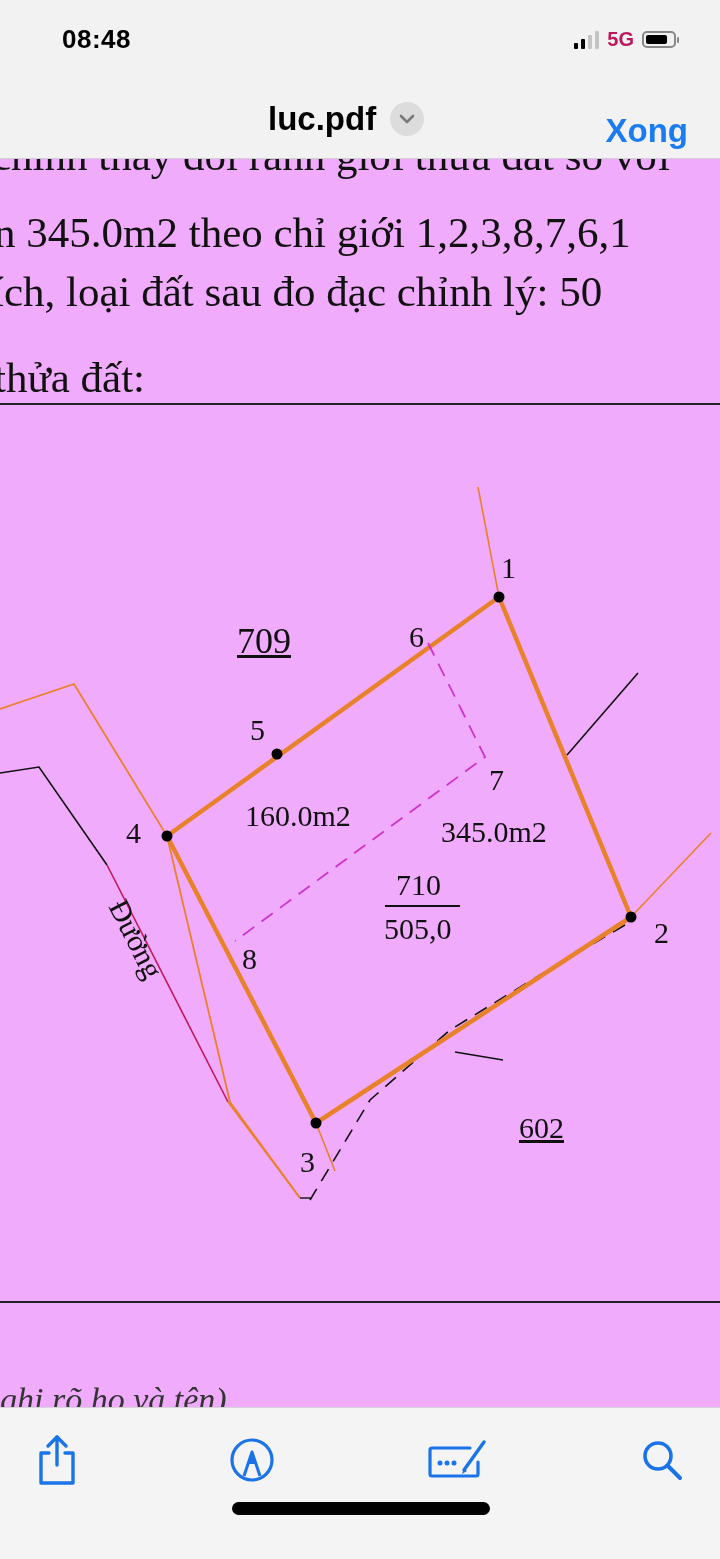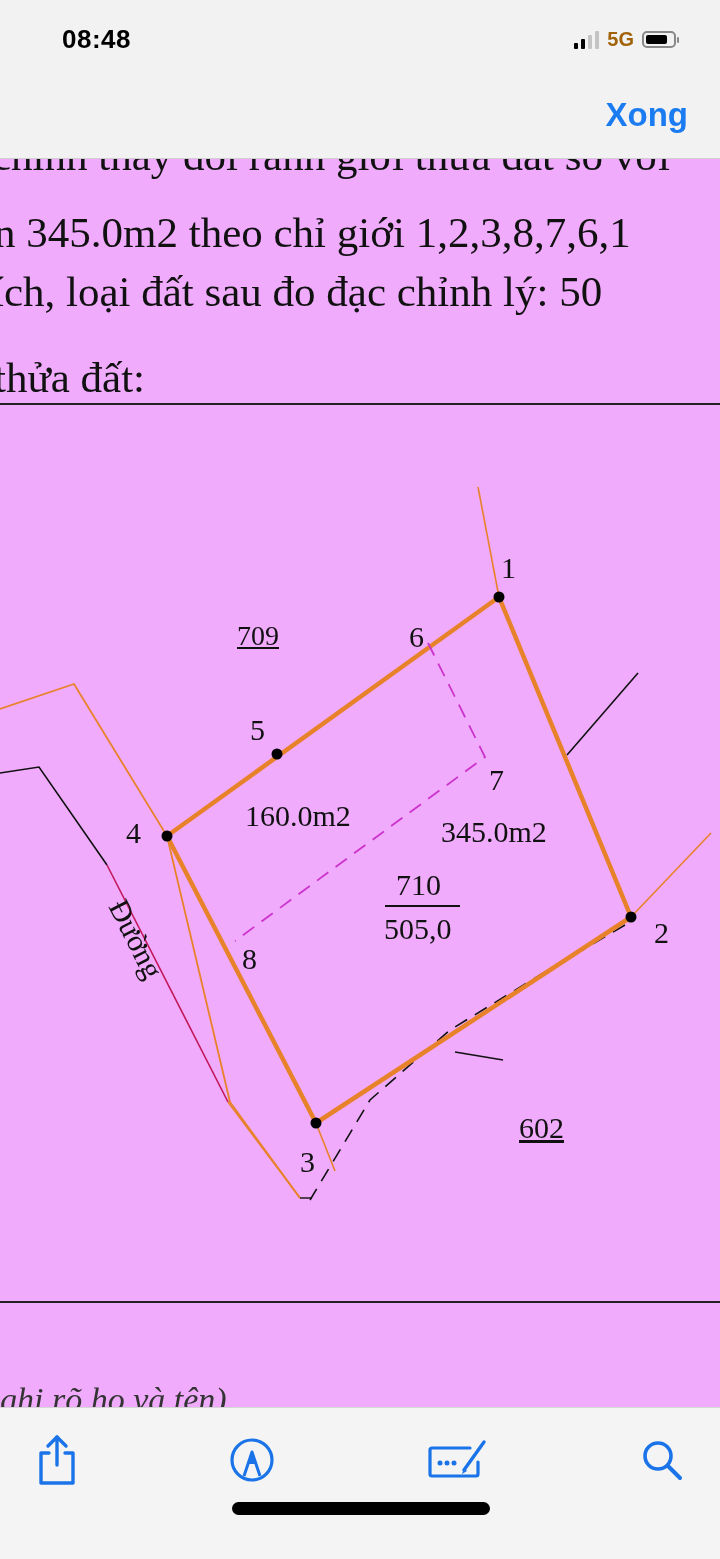--- a/index.html
+++ b/index.html
@@ -14,37 +14,37 @@
   }
   .time {
     position: absolute; left: 62px; top: 24px;
     font-size: 26px; font-weight: bold; color: #000;
     font-family: "Liberation Sans", sans-serif; letter-spacing: 0.5px;
   }
   .status-right { position: absolute; right: 44px; top: 28px; display: flex; align-items: center; gap: 8px; }
   .signal { display: flex; align-items: flex-end; gap: 3px; height: 18px; }
   .signal span { display: block; width: 4px; border-radius: 1px; background: #000; }
   .signal span.dim { background: #c4c4c4; }
-  .net { font-size: 20px; font-weight: bold; color: #a16207; }
+  .net { font-size: 20px; font-weight: bold; color: #be185d; }
   .battery { width: 34px; height: 17px; border: 2px solid #888; border-radius: 5px; position: relative; box-sizing: border-box; padding: 2px; }
   .battery .fill { width: 80%; height: 100%; background: #000; border-radius: 2px; }
   .battery::after { content: ""; position: absolute; right: -5px; top: 4px; width: 2px; height: 6px; background: #888; border-radius: 1px; }
 
   .nav-bar {
     position: absolute; left: 0; top: 82px; width: 720px; height: 76px;
     background: #f2f2f2; border-bottom: 1px solid #d0d0d0;
   }
   .nav-title-wrap { position: absolute; left: 268px; top: 18px; display: flex; align-items: center; gap: 14px; }
   .nav-title { font-size: 33px; font-weight: bold; color: #000; }
   .chev-btn {
     width: 34px; height: 34px; border-radius: 50%; background: #dcdcdc;
     display: flex; align-items: center; justify-content: center;
   }
   .done-btn {
-    position: absolute; right: 32px; top: 14px;
+    position: absolute; right: 32px; top: 30px;
     font-size: 33px; font-weight: bold; color: #1a7cf0;
   }
 
   .doc { position: absolute; left: 0; top: 159px; width: 720px; height: 1248px; overflow: hidden; background: #f0abfc; }
   .doc-line {
     position: absolute; white-space: nowrap;
     font-family: "Liberation Serif", serif; color: #111; font-size: 43px;
   }
   .rule { position: absolute; left: 0; width: 720px; height: 2px; background: #222; }
 
@@ -82,20 +82,28 @@
       <span class="dim" style="height:18px"></span>
     </div>
     <span class="net">5G</span>
     <div class="battery">
         <div class="fill"></div>
       </div>
   </div>
 </div>
 
 <div class="nav-bar">
+  <div class="nav-title-wrap">
+    <span class="nav-title">luc.pdf</span>
+    <span class="chev-btn">
+      <svg width="16" height="10" viewBox="0 0 16 10">
+          <path d="M2 2 L8 8 L14 2" fill="none" stroke="#7a7a7a" stroke-width="2.6" stroke-linecap="round" stroke-linejoin="round"></path>
+        </svg>
+    </span>
+  </div>
   <div class="done-btn">Xong</div>
 </div>
 
 <div class="doc">
   <div class="doc-line" style="left:-8px; top:-28px;">chỉnh thay đổi ranh giới thửa đất số với</div>
   <div class="doc-line" style="left:-6px; top:49px;">n 345.0m2 theo chỉ giới 1,2,3,8,7,6,1</div>
   <div class="doc-line" style="left:-8px; top:108px;">ích, loại đất sau đo đạc chỉnh lý:  50</div>
   <div class="doc-line" style="left:-6px; top:194px;"> thửa đất:</div>
   <div class="rule" style="top:244px;"></div>
 
@@ -129,21 +137,21 @@
 
   <div class="doc-line" style="left:501px; top:392px; font-size:30px;">1</div>
   <div class="doc-line" style="left:654px; top:757px; font-size:30px;">2</div>
   <div class="doc-line" style="left:300px; top:986px; font-size:30px;">3</div>
   <div class="doc-line" style="left:126px; top:657px; font-size:30px;">4</div>
   <div class="doc-line" style="left:250px; top:554px; font-size:30px;">5</div>
   <div class="doc-line" style="left:409px; top:461px; font-size:30px;">6</div>
   <div class="doc-line" style="left:489px; top:604px; font-size:30px;">7</div>
   <div class="doc-line" style="left:242px; top:783px; font-size:30px;">8</div>
 
-  <div class="doc-line" style="left:237px; top:461px; font-size:28px; text-decoration:underline;">709</div>
+  <div class="doc-line" style="left:237px; top:461px; font-size:36px; text-decoration:underline;">709</div>
   <div class="doc-line" style="left:519px; top:952px; font-size:30px; text-decoration:underline;">602</div>
   <div class="doc-line" style="left:245px; top:640px; font-size:30px;">160.0m2</div>
   <div class="doc-line" style="left:441px; top:656px; font-size:30px;">345.0m2</div>
   <div class="doc-line" style="left:396px; top:709px; font-size:30px;">710</div>
   <div style="position:absolute; left:385px; top:746px; width:75px; height:2px; background:#111;"></div>
   <div class="doc-line" style="left:384px; top:753px; font-size:30px;">505,0</div>
   <div class="doc-line" style="left:132px; top:735px; font-size:30px; transform:rotate(63deg); transform-origin:left top;">Đường</div>
 
   <div class="rule" style="top:1142px;"></div>
   <div class="ital-line" style="top:1222px;">ghi rõ họ và tên)</div>

